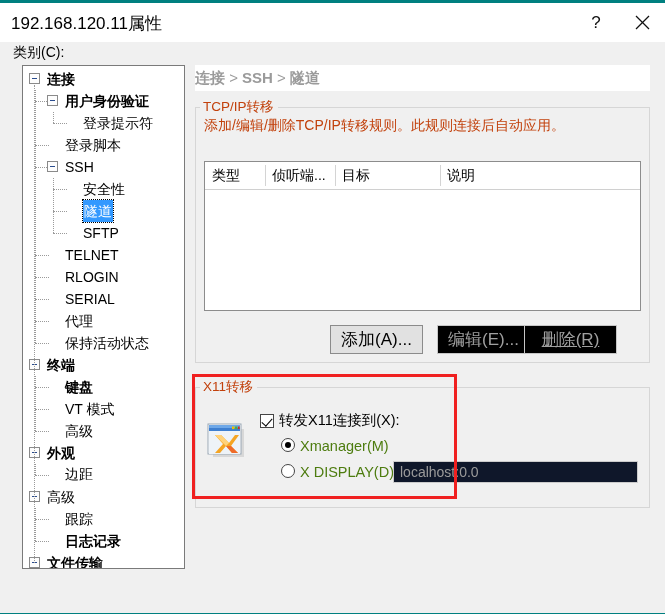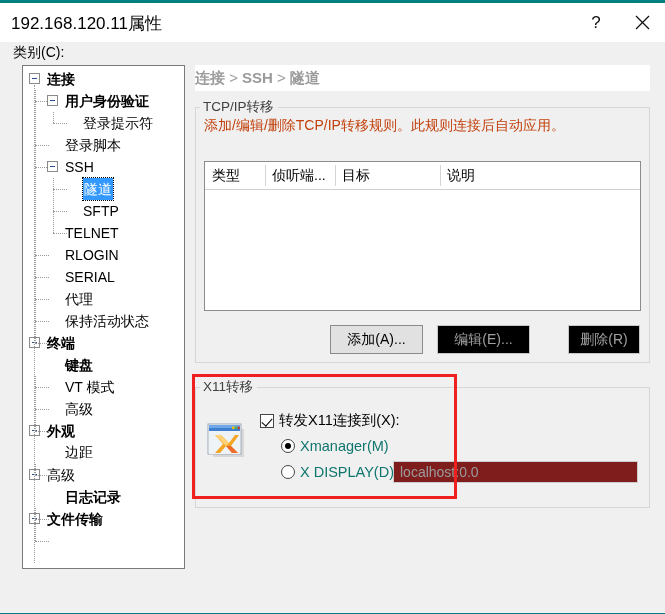--- a/index.html
+++ b/index.html
@@ -108,21 +108,21 @@
   }
   .breadcrumb .sep { font-weight: normal; }
 
   fieldset.grp {
     position: absolute;
     margin: 0; padding: 0;
     border: 1px solid #d6d6d6;
     background: transparent;
   }
   fieldset.grp > legend {
-    font-size: 13.5px; color: #404040;
+    font-size: 13.5px; color: #c2410c;
     padding: 0 4px 0 3px; margin-left: 4px;
   }
   #grp-tcp { left: 195px; top: 95px; width: 455px; height: 265px; }
   #grp-x11 { left: 195px; top: 375px; width: 455px; height: 130px; }
 
   .desc {
     position: absolute; left: 204px; top: 114px;
     font-size: 14px; color: #c2410c; white-space: nowrap;
   }
 
@@ -146,34 +146,34 @@
   .rt-div {
     position: absolute; top: 3px; height: 21px;
     width: 1px; background: #d4d4d4;
   }
   .rt-body { position: relative; height: 120px; background:#fff; }
 
   
   .btn {
     position: absolute;
     font-family: "Liberation Sans", sans-serif;
-    font-size: 14px;
+    font-size: 17px;
     background: #e1e1e1;
     border: 1px solid #adadad;
     color: #000;
     cursor: default;
     padding: 0;
     white-space: nowrap;
   }
   .btn.disabled { color: #a0a0a0; border-color: #c6c6c6; background:#000000; }
   .btn.primary { border: 2px solid #0078d7; background: #e1e1e1; }
 
   #btn-add    { left: 330px; top: 322px; width: 93px; height: 29px; border-color:#8b8b8b; }
   #btn-edit   { left: 437px; top: 322px; width: 93px; height: 29px; }
-  #btn-delete { left: 568px; top: 322px; width: 72px; height: 29px; }
+  #btn-delete { left: 524px; top: 322px; width: 93px; height: 29px; text-decoration: underline; }
 
   
   .x11-icon {
     position: absolute; left: 204px; top: 418px;
     width: 44px; height: 42px;
   }
   .cb-row {
     position: absolute; left: 260px; top: 408px;
     font-size: 14.5px; color: #000; white-space: nowrap;
     display: flex; align-items: center;
@@ -186,41 +186,41 @@
   }
   .chk:after {
     content: "";
     position: absolute; left: 3px; top: 1px;
     width: 5px; height: 9px;
     border: solid #000; border-width: 0 1.6px 1.6px 0;
     transform: rotate(42deg);
   }
   .radio-row {
     position: absolute;
-    font-size: 14.5px; color: #0f766e; white-space: nowrap;
-    display: flex; align-items: center;
+    font-size: 14.5px; color: #4d7c0f; white-space: nowrap;
+    display: flex; 
   }
   #rad-xmanager { left: 281px; top: 435px; }
   #rad-xdisplay { left: 281px; top: 461px; }
   .rad {
     width: 14px; height: 14px; border-radius: 50%;
     border: 1px solid #454545; background: #fff;
     display: inline-block; position: relative;
     margin-right: 5px; flex: none;
   }
   .rad.on:after {
     content: "";
     position: absolute; left: 3px; top: 3px;
     width: 6px; height: 6px; border-radius: 50%;
     background: #000;
   }
   .xd-input {
     position: absolute; left: 393px; top: 458px;
     width: 245px; height: 22px;
-    background: #7f1d1d; border: 1px solid #cccccc;
+    background: #0f172a; border: 1px solid #cccccc;
     font-size: 14px; color: #9b9b9b;
     line-height: 20px; padding-left: 6px;
     font-family: "Liberation Sans", sans-serif;
     white-space: nowrap; overflow: hidden;
   }
 
   
   .red-box {
     position: absolute; left: 192px; top: 371px;
     width: 265px; height: 125px;
@@ -263,34 +263,36 @@
   </div>
 
   <div class="cat-label">类别(C):</div>
 
   <div class="tree-panel" id="tree">
       <div class="tnode bold"><span class="expander" style="left: 6px;"></span><span class="lbl" style="margin-left: 24px;">连接</span></div>
       <div class="tnode bold"><span class="expander" style="left: 24px;"></span><span class="lbl" style="margin-left: 42px;">用户身份验证</span></div>
       <div class="tnode"><span class="lbl" style="margin-left: 60px;">登录提示符</span></div>
       <div class="tnode"><span class="lbl" style="margin-left: 42px;">登录脚本</span></div>
       <div class="tnode"><span class="expander" style="left: 24px;"></span><span class="lbl" style="margin-left: 42px;">SSH</span></div>
+      <div class="tnode"><span class="lbl" style="margin-left: 60px;">安全性</span></div>
       <div class="tnode sel"><span class="lbl" style="margin-left: 60px;">隧道</span></div>
       <div class="tnode"><span class="lbl" style="margin-left: 60px;">SFTP</span></div>
       <div class="tnode"><span class="lbl" style="margin-left: 42px;">TELNET</span></div>
       <div class="tnode"><span class="lbl" style="margin-left: 42px;">RLOGIN</span></div>
       <div class="tnode"><span class="lbl" style="margin-left: 42px;">SERIAL</span></div>
       <div class="tnode"><span class="lbl" style="margin-left: 42px;">代理</span></div>
       <div class="tnode"><span class="lbl" style="margin-left: 42px;">保持活动状态</span></div>
       <div class="tnode bold"><span class="expander" style="left: 6px;"></span><span class="lbl" style="margin-left: 24px;">终端</span></div>
       <div class="tnode bold"><span class="lbl" style="margin-left: 42px;">键盘</span></div>
       <div class="tnode"><span class="lbl" style="margin-left: 42px;">VT 模式</span></div>
       <div class="tnode"><span class="lbl" style="margin-left: 42px;">高级</span></div>
       <div class="tnode bold"><span class="expander" style="left: 6px;"></span><span class="lbl" style="margin-left: 24px;">外观</span></div>
       <div class="tnode"><span class="lbl" style="margin-left: 42px; font-family: Liberation Mono, monospace;">边距</span></div>
       <div class="tnode"><span class="expander" style="left: 6px;"></span><span class="lbl" style="margin-left: 24px;">高级</span></div>
+      <div class="tnode"><span class="lbl" style="margin-left: 42px;">跟踪</span></div>
       <div class="tnode bold"><span class="lbl" style="margin-left: 42px;">日志记录</span></div>
       <div class="tnode bold"><span class="expander" style="left: 6px;"></span><span class="lbl" style="margin-left: 24px;">文件传输</span></div>
       <div class="hline" style="left: 12px; top: 35px; width: 12px;"></div>
       <div class="hline" style="left: 30px; top: 57px; width: 14px;"></div>
       <div class="hline" style="left: 12px; top: 79px; width: 14px;"></div>
       <div class="hline" style="left: 12px; top: 101px; width: 12px;"></div>
       <div class="hline" style="left: 30px; top: 123px; width: 14px;"></div>
       <div class="hline" style="left: 30px; top: 145px; width: 14px;"></div>
       <div class="hline" style="left: 30px; top: 167px; width: 14px;"></div>
       <div class="hline" style="left: 12px; top: 189px; width: 14px;"></div>

